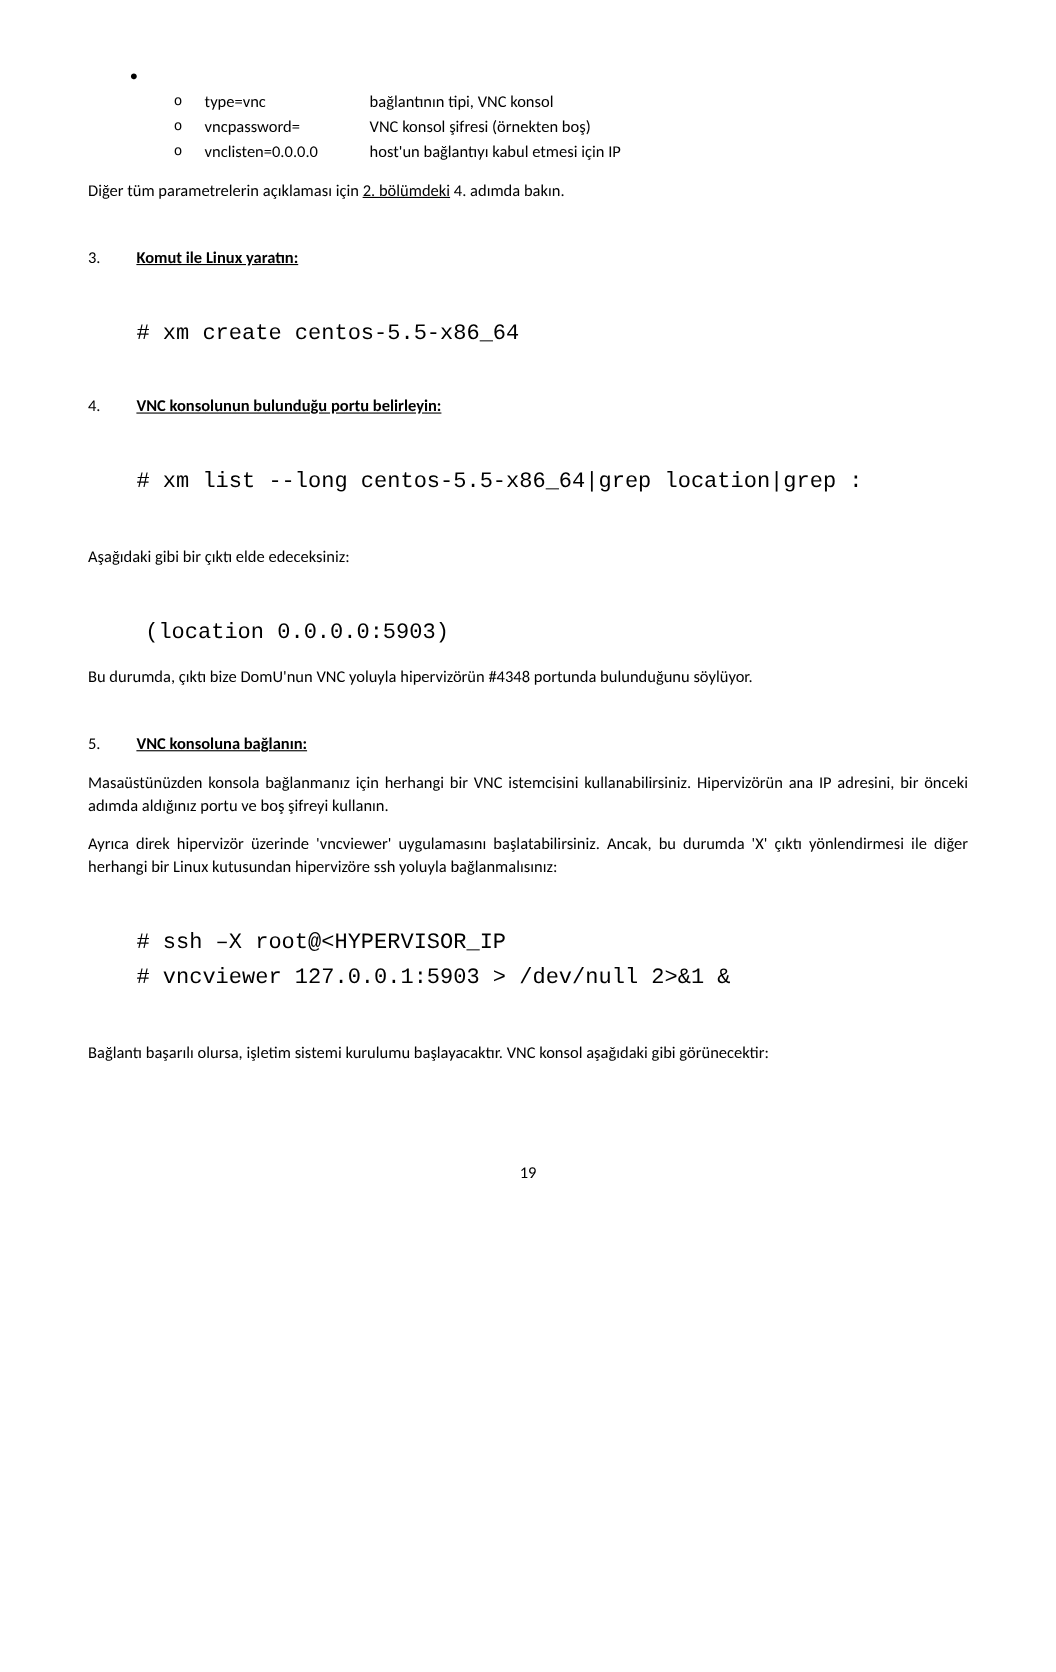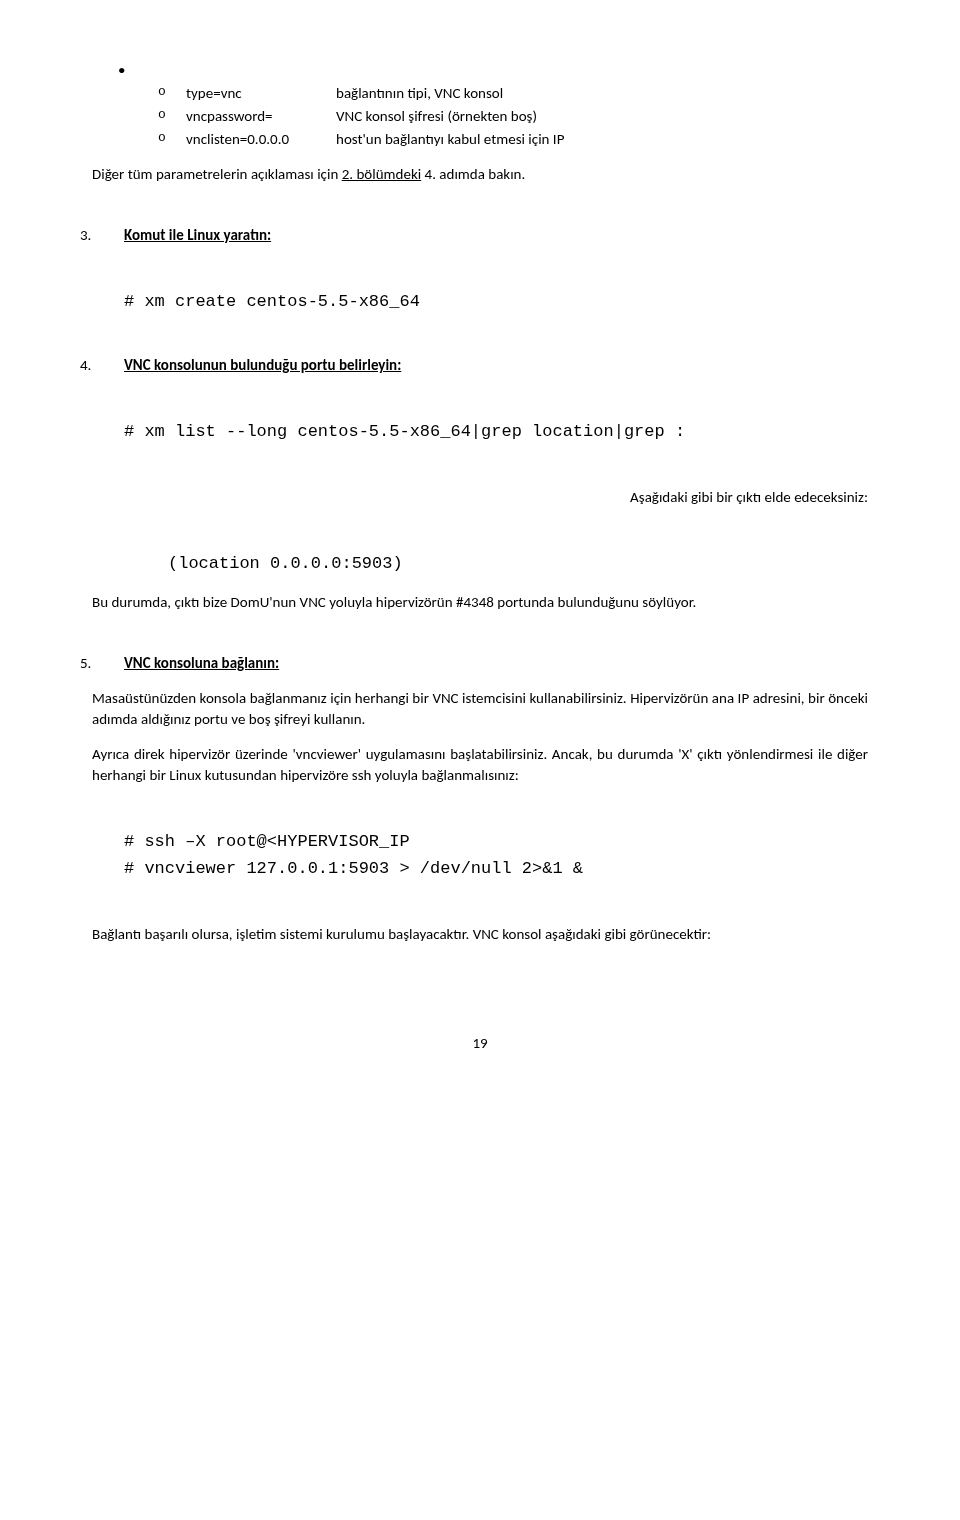--- a/index.html
+++ b/index.html
@@ -27,21 +27,21 @@
   .sub-bullet {
     width: 28px;
     flex-shrink: 0;
     font-family: "Courier New", monospace;
     font-size: 13px;
   }
   .b { font-weight: bold; }
   .item-key { font-weight: normal; width: 150px; display: inline-block; }
   .item-key-n { width: 150px; display: inline-block; }
   .para {
-    margin: 14px 12px;
+    margin: 14px 0;
     text-align: justify;
   }
   .section-head-row {
     display: flex;
     align-items: baseline;
     margin-top: 40px;
     margin-bottom: 14px;
   }
   .section-num {
     width: 44px;
@@ -49,24 +49,24 @@
   }
   .section-title {
     font-weight: bold;
     text-decoration: underline;
   }
   .code {
     font-family: "Courier New", monospace;
     white-space: pre;
     margin: 14px 0 14px 44px;
     line-height: 1.6;
-    font-size: 17px;
+    font-size: 20px;
   }
   .code.indent2 {
-    margin-left: 88px;
+    margin-left: 52px;
   }
   .link-like {
     text-decoration: underline;
     color: #000;
   }
   .page-num {
     text-align: center;
     margin-top: 88px;
     font-size: 15px;
   }
@@ -108,21 +108,21 @@
 <div class="spacer-sm"></div>
 <div class="code"># xm create centos-5.5-x86_64</div>
 
 <div class="section-head-row">
   <span class="section-num">4.</span>
   <span class="section-title">VNC konsolunun bulunduğu portu belirleyin:</span>
 </div>
 <div class="spacer-sm"></div>
 <div class="code"># xm list --long centos-5.5-x86_64|grep location|grep :</div>
 <div class="spacer-sm"></div>
-<div class="para" style="text-align:right;">Aşağıdaki gibi bir çıktı elde edeceksiniz:</div>
+<div class="para" style="text-align:left;">Aşağıdaki gibi bir çıktı elde edeceksiniz:</div>
 <div class="spacer-sm"></div>
 <div class="code indent2">(location 0.0.0.0:5903)</div>
 <div class="para">Bu durumda, çıktı bize DomU'nun VNC yoluyla hipervizörün #4348 portunda bulunduğunu söylüyor.</div>
 
 <div class="section-head-row">
   <span class="section-num">5.</span>
   <span class="section-title">VNC konsoluna bağlanın:</span>
 </div>
 <div class="para">Masaüstünüzden konsola bağlanmanız için herhangi bir VNC istemcisini kullanabilirsiniz. Hipervizörün ana IP adresini, bir önceki adımda aldığınız portu ve boş şifreyi kullanın.</div>
 <div class="para">Ayrıca direk hipervizör üzerinde 'vncviewer' uygulamasını başlatabilirsiniz. Ancak, bu durumda 'X' çıktı yönlendirmesi ile diğer herhangi bir Linux kutusundan hipervizöre ssh yoluyla bağlanmalısınız:</div>

